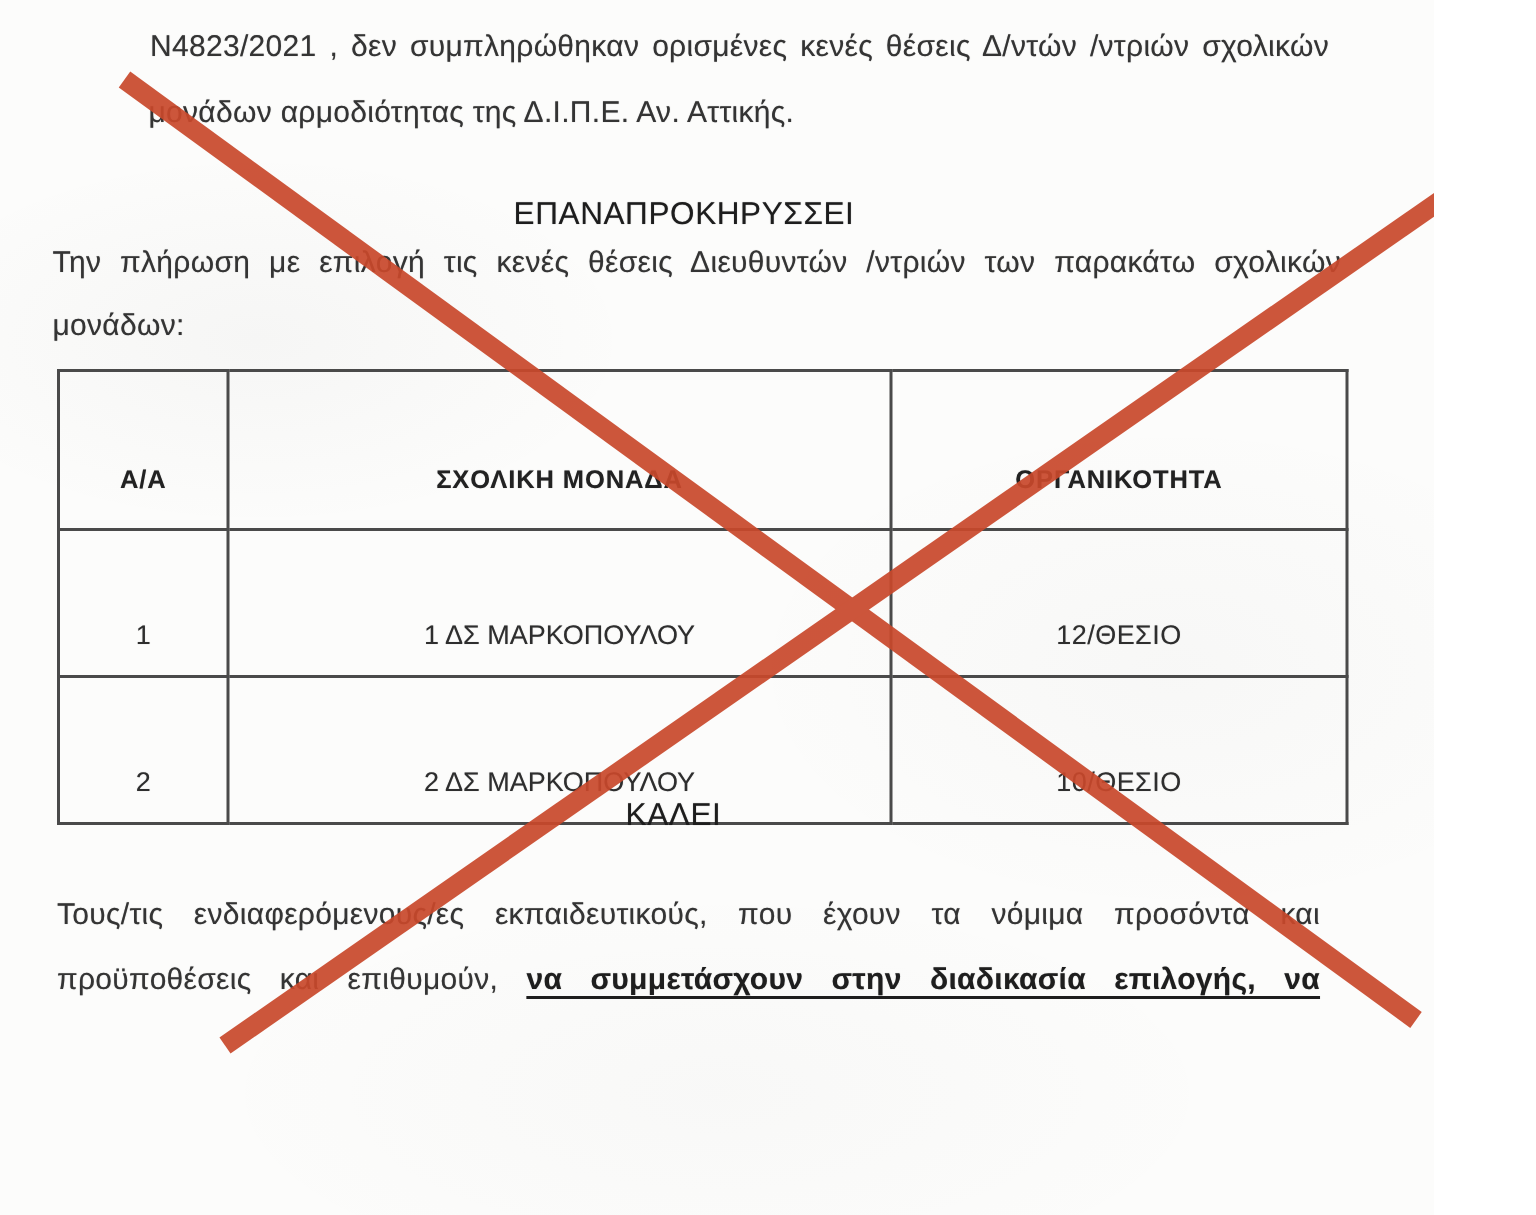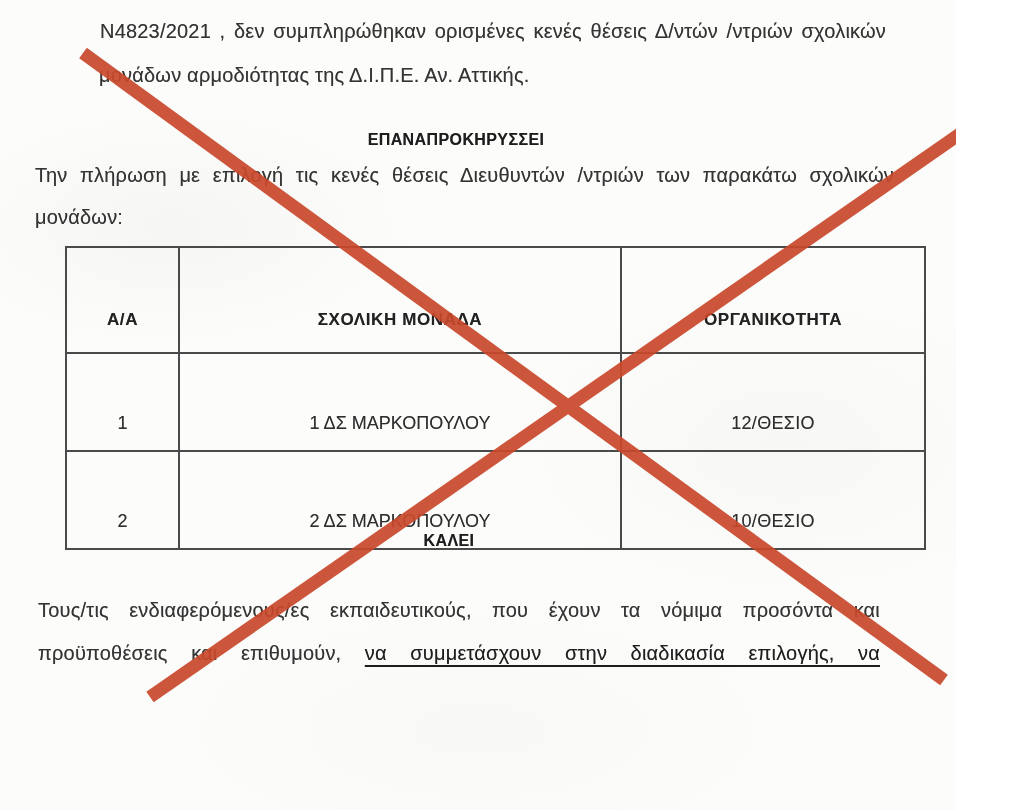--- a/index.html
+++ b/index.html
@@ -23,43 +23,42 @@
     color: #343434;
     text-shadow: 0 0 0.6px rgba(40,40,40,0.45);
     letter-spacing: 0.2px;
   }
   .jline {
     text-align: justify;
     text-align-last: justify;
   }
   .heading {
     position: absolute;
-    font-size: 16px;
-    font-weight: bold;
+    font-size: 21px;
+    font-weight: normal;
     color: #1d1d1d;
     text-align: center;
     letter-spacing: 0.4px;
     text-shadow: 0 0 0.6px rgba(20,20,20,0.5);
   }
   .emph {
-    font-weight: normal;
+    font-weight: bold;
     color: #1e1e1e;
     text-decoration: underline;
     text-decoration-thickness: 2px;
     text-underline-offset: 5px;
   }
   table.doc-table {
     position: absolute;
     left: 38px;
     top: 246px;
     width: 859px;
     border-collapse: collapse;
     table-layout: fixed;
     background: transparent;
-    margin-left: 27px;
   }
   table.doc-table td, table.doc-table th {
     border: 2px solid #4a4a4a;
     vertical-align: bottom;
     text-align: center;
     padding: 0 4px 16px 4px;
     text-shadow: 0 0 0.6px rgba(40,40,40,0.4);
   }
   table.doc-table th {
     font-size: 17px;

